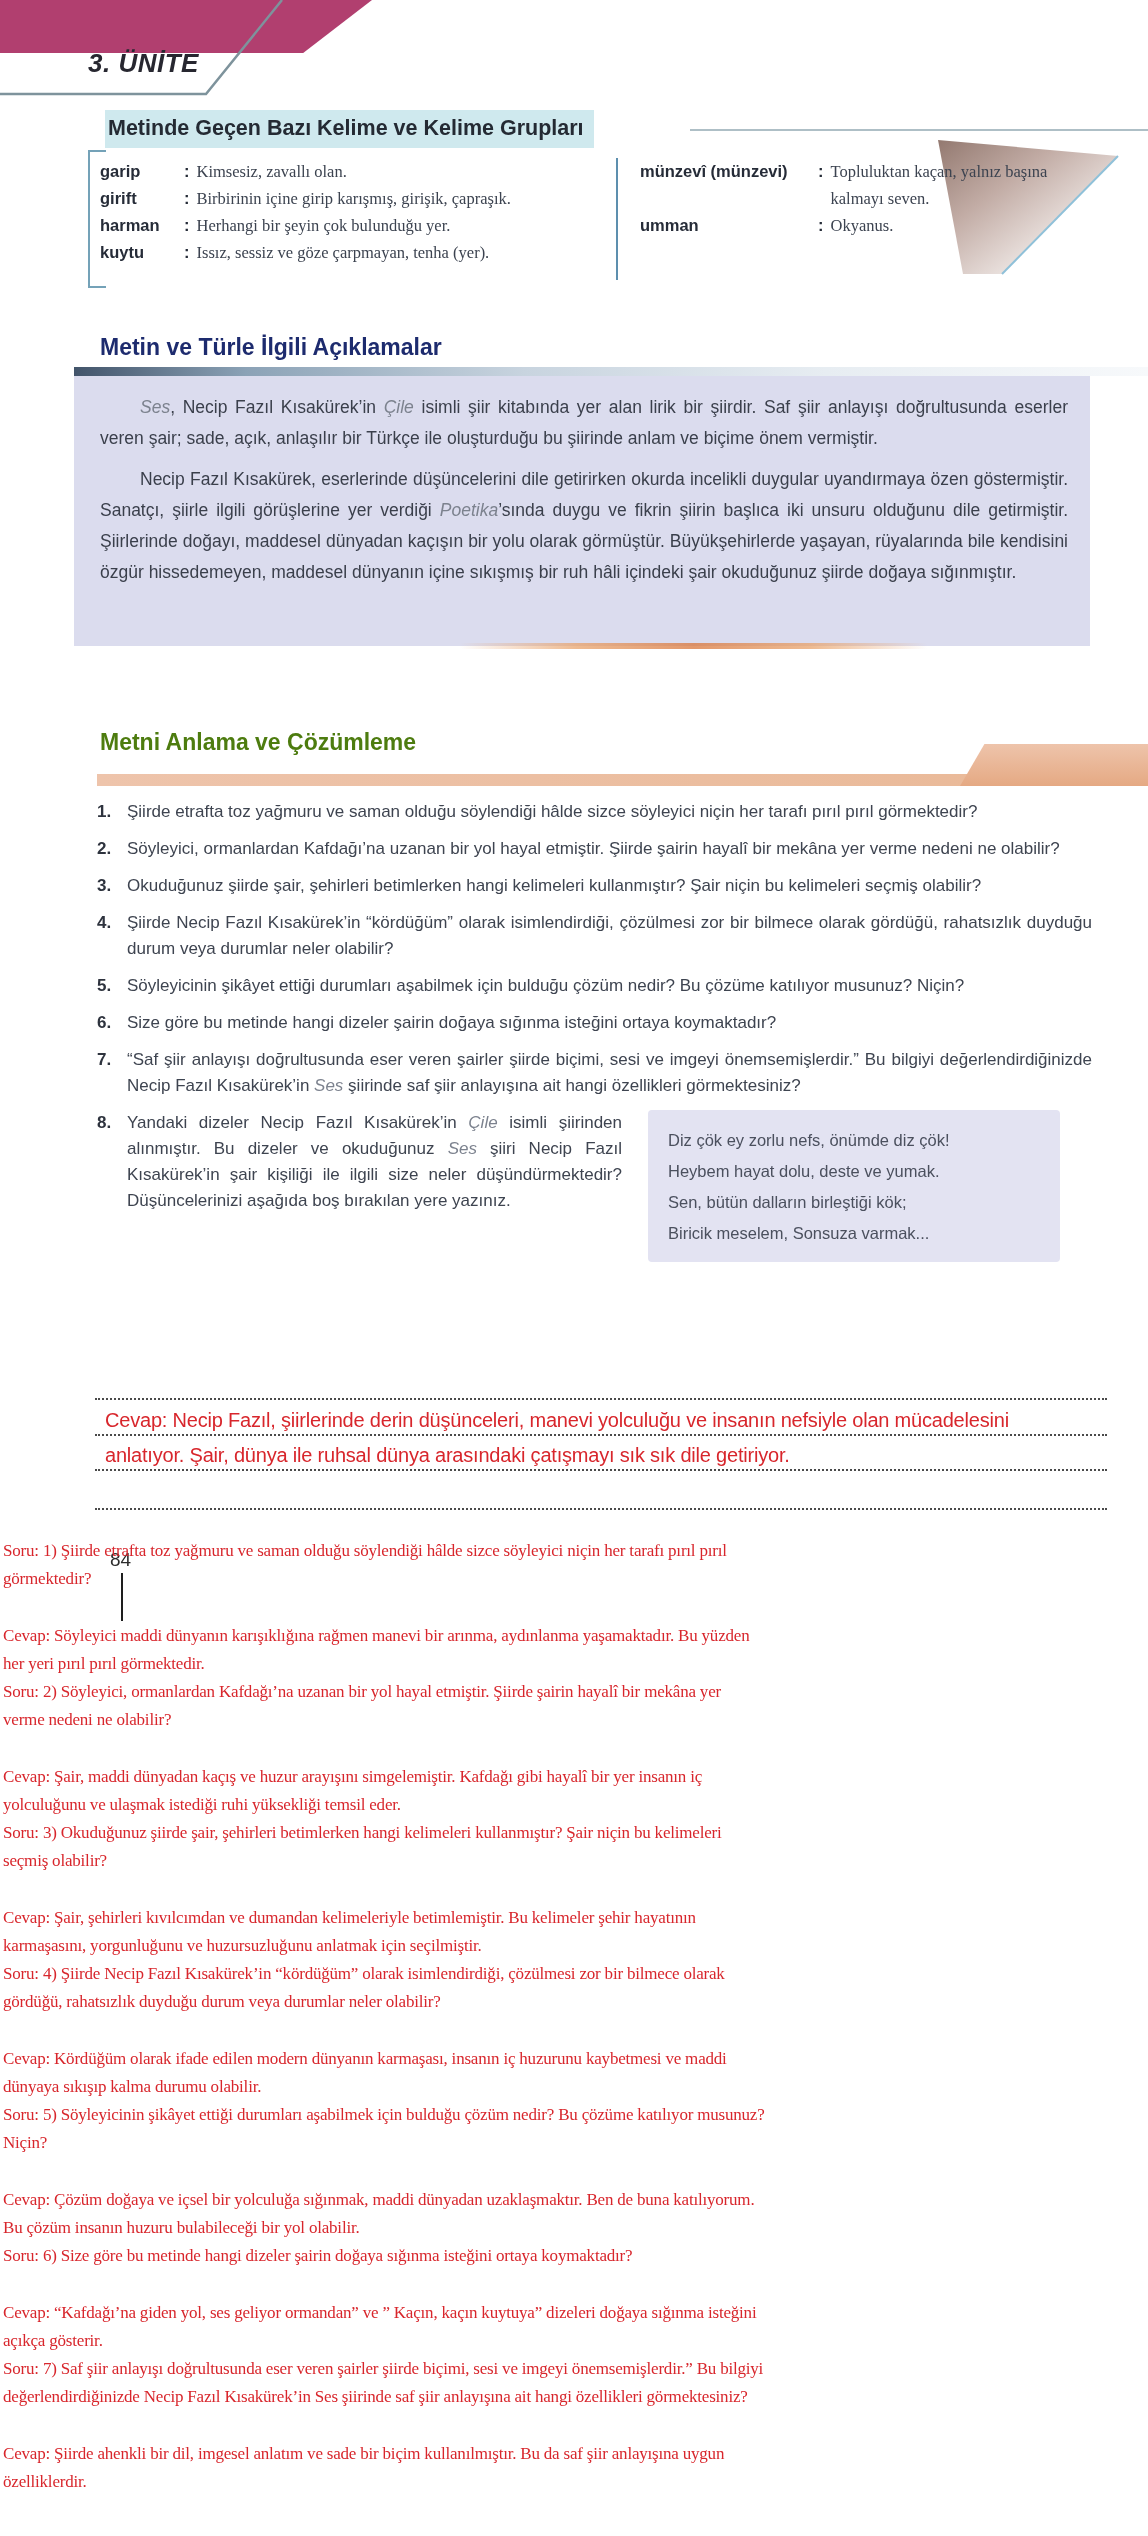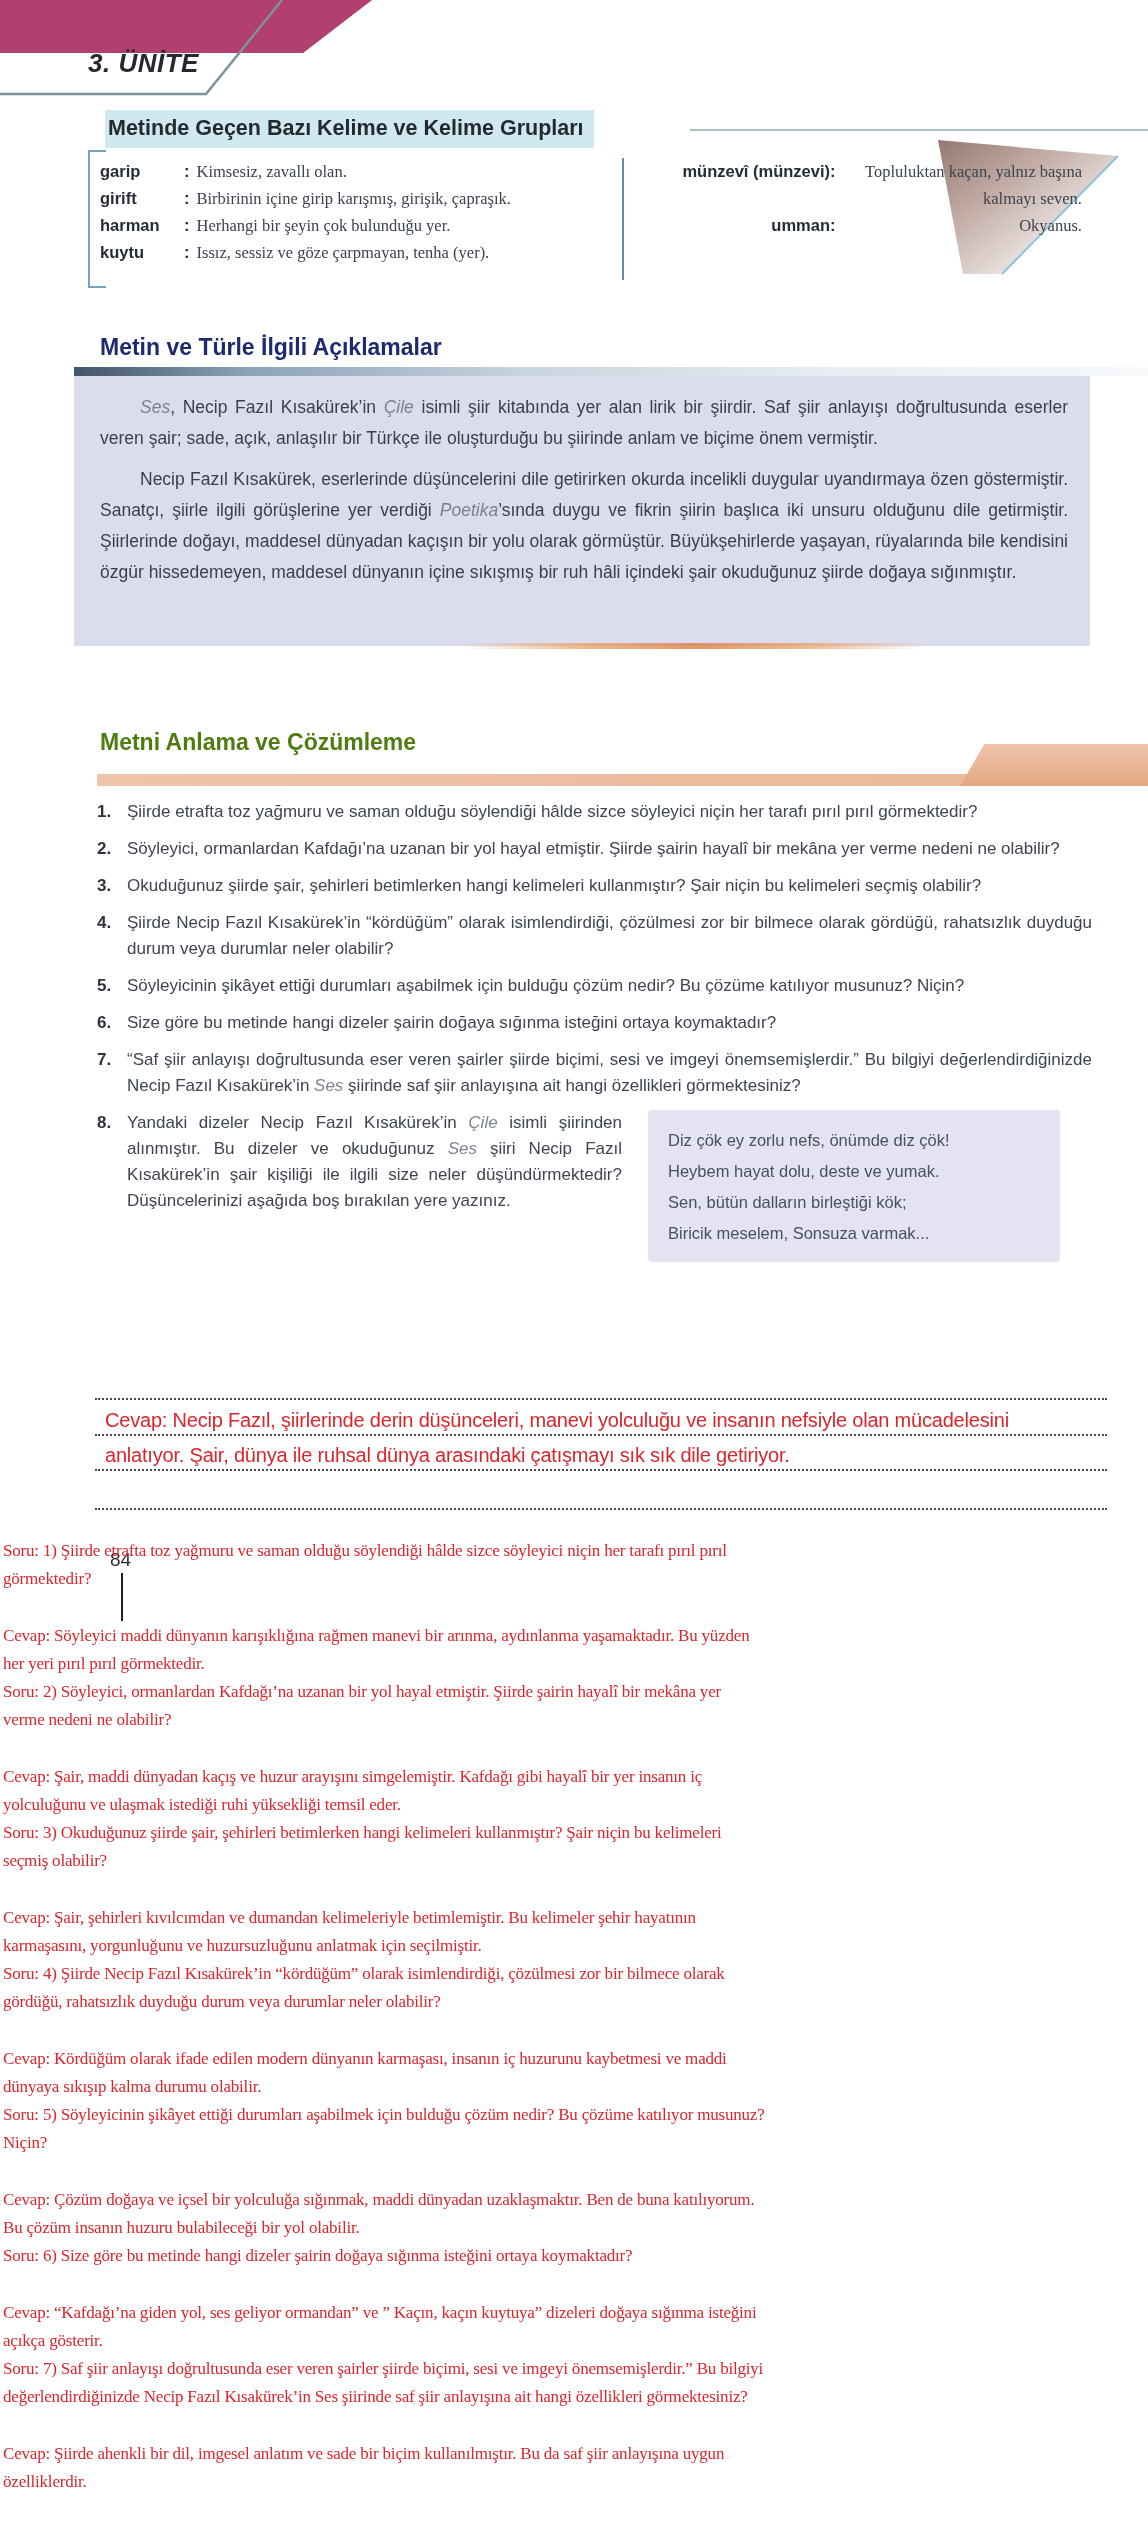--- a/index.html
+++ b/index.html
@@ -16,22 +16,22 @@
   
   .vocab-title{position:absolute;left:105px;top:110px;background:#cfe9ee;color:#242a33;
     font-weight:bold;font-size:21.5px;padding:6px 10px 7px 3px;}
   .vocab-rule{position:absolute;left:690px;top:129px;width:458px;height:2px;background:#aebfc6;}
   .vocab-box{position:absolute;left:88px;top:150px;width:1053px;height:138px;}
   .vocab-box .bracket{position:absolute;left:0;top:0;bottom:0;width:16px;
     border-left:2px solid #74a2b8;border-top:2px solid #74a2b8;border-bottom:2px solid #74a2b8;}
   .vocab-grid{position:absolute;left:0;top:8px;right:0;display:flex;}
   .vocab-col{font-size:16.5px;line-height:27px;color:#3c4350;}
   .vocab-col.left{width:505px;padding-left:12px;}
-  .vocab-col.right{width:430px;padding-left:28px;border-left:2px solid #5d8fae;margin-left:17px;
-    min-height:122px;position:relative;z-index:2;text-align:right;}
+  .vocab-col.right{width:430px;padding-left:22px;border-left:2px solid #5d8fae;margin-left:11px;
+    min-height:122px;position:relative;z-index:2;}
   .vocab-row{display:flex;}
   .vocab-term{font-weight:bold;color:#262c38;flex:0 0 auto;}
   .vocab-col.left .vocab-term{width:84px;}
   .vocab-col.right .vocab-term{width:178px;}
   .vocab-colon{font-weight:bold;color:#262c38;margin-right:7px;}
   .vocab-def{flex:1;font-family:Liberation Serif, serif;}
 
   
   .expl-title{position:absolute;left:100px;top:334px;font-size:23px;font-weight:bold;color:#1d2b6e;}
   .expl-bar{position:absolute;left:74px;top:367px;width:1074px;height:9px;

